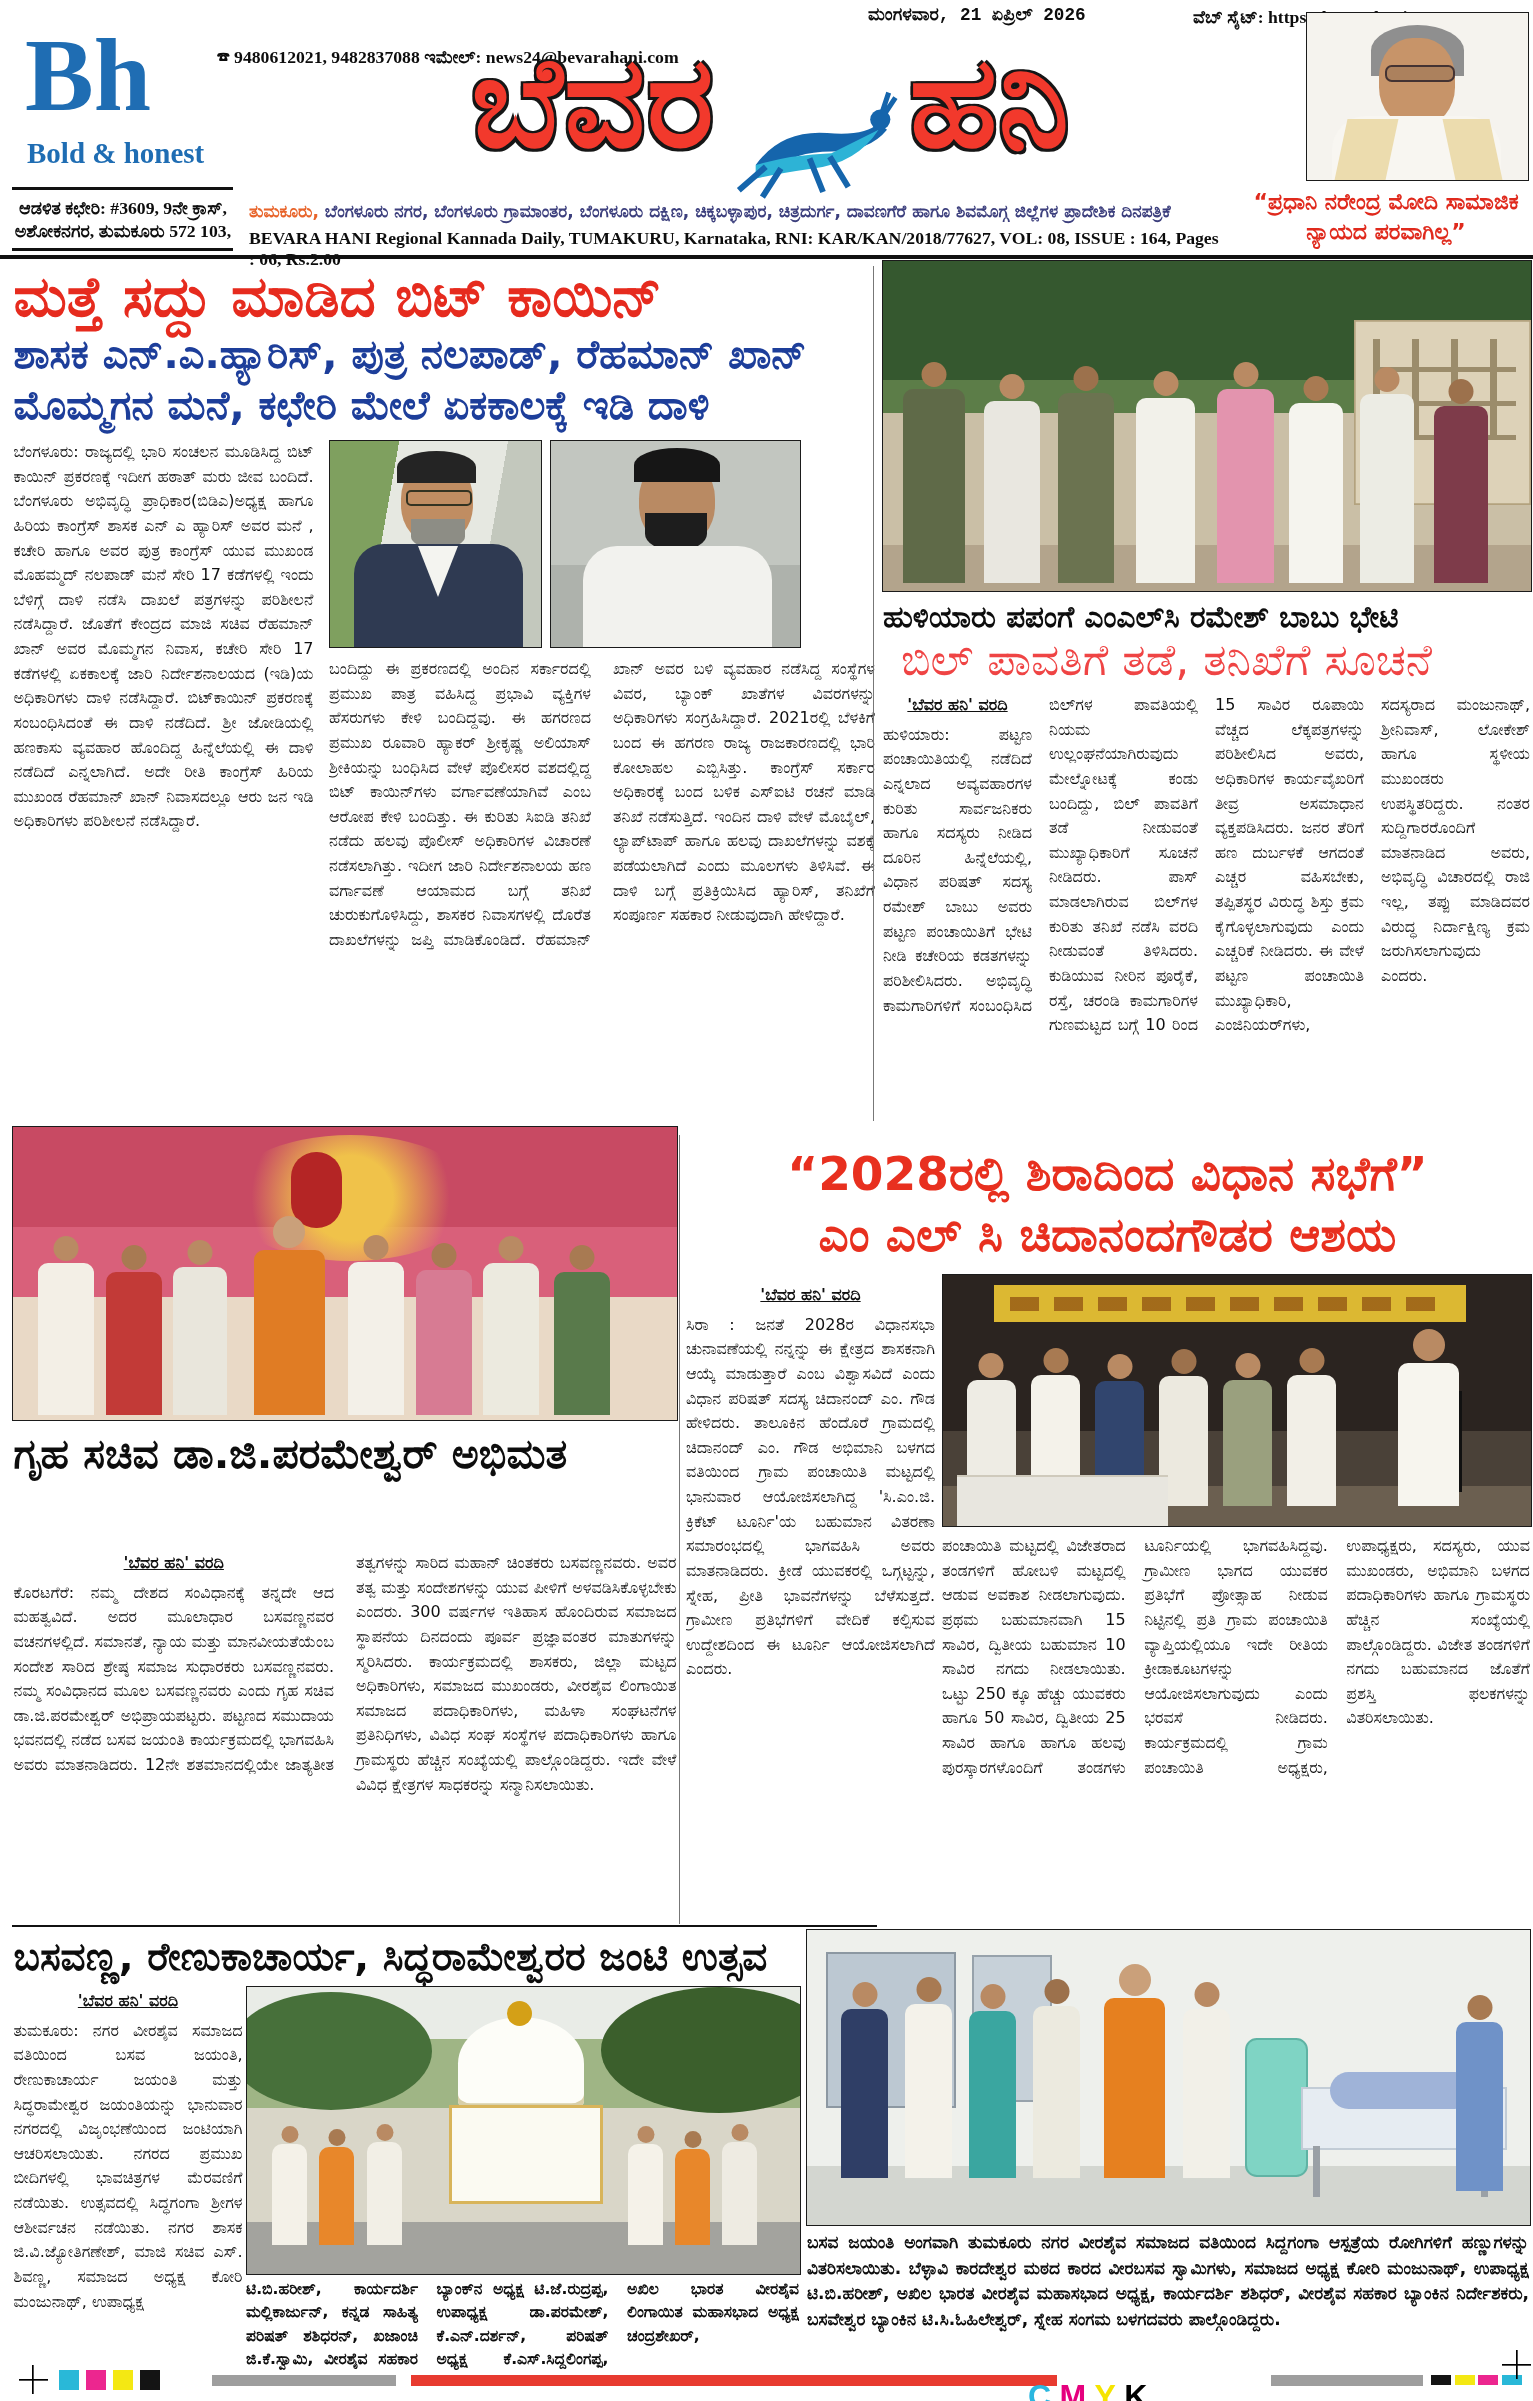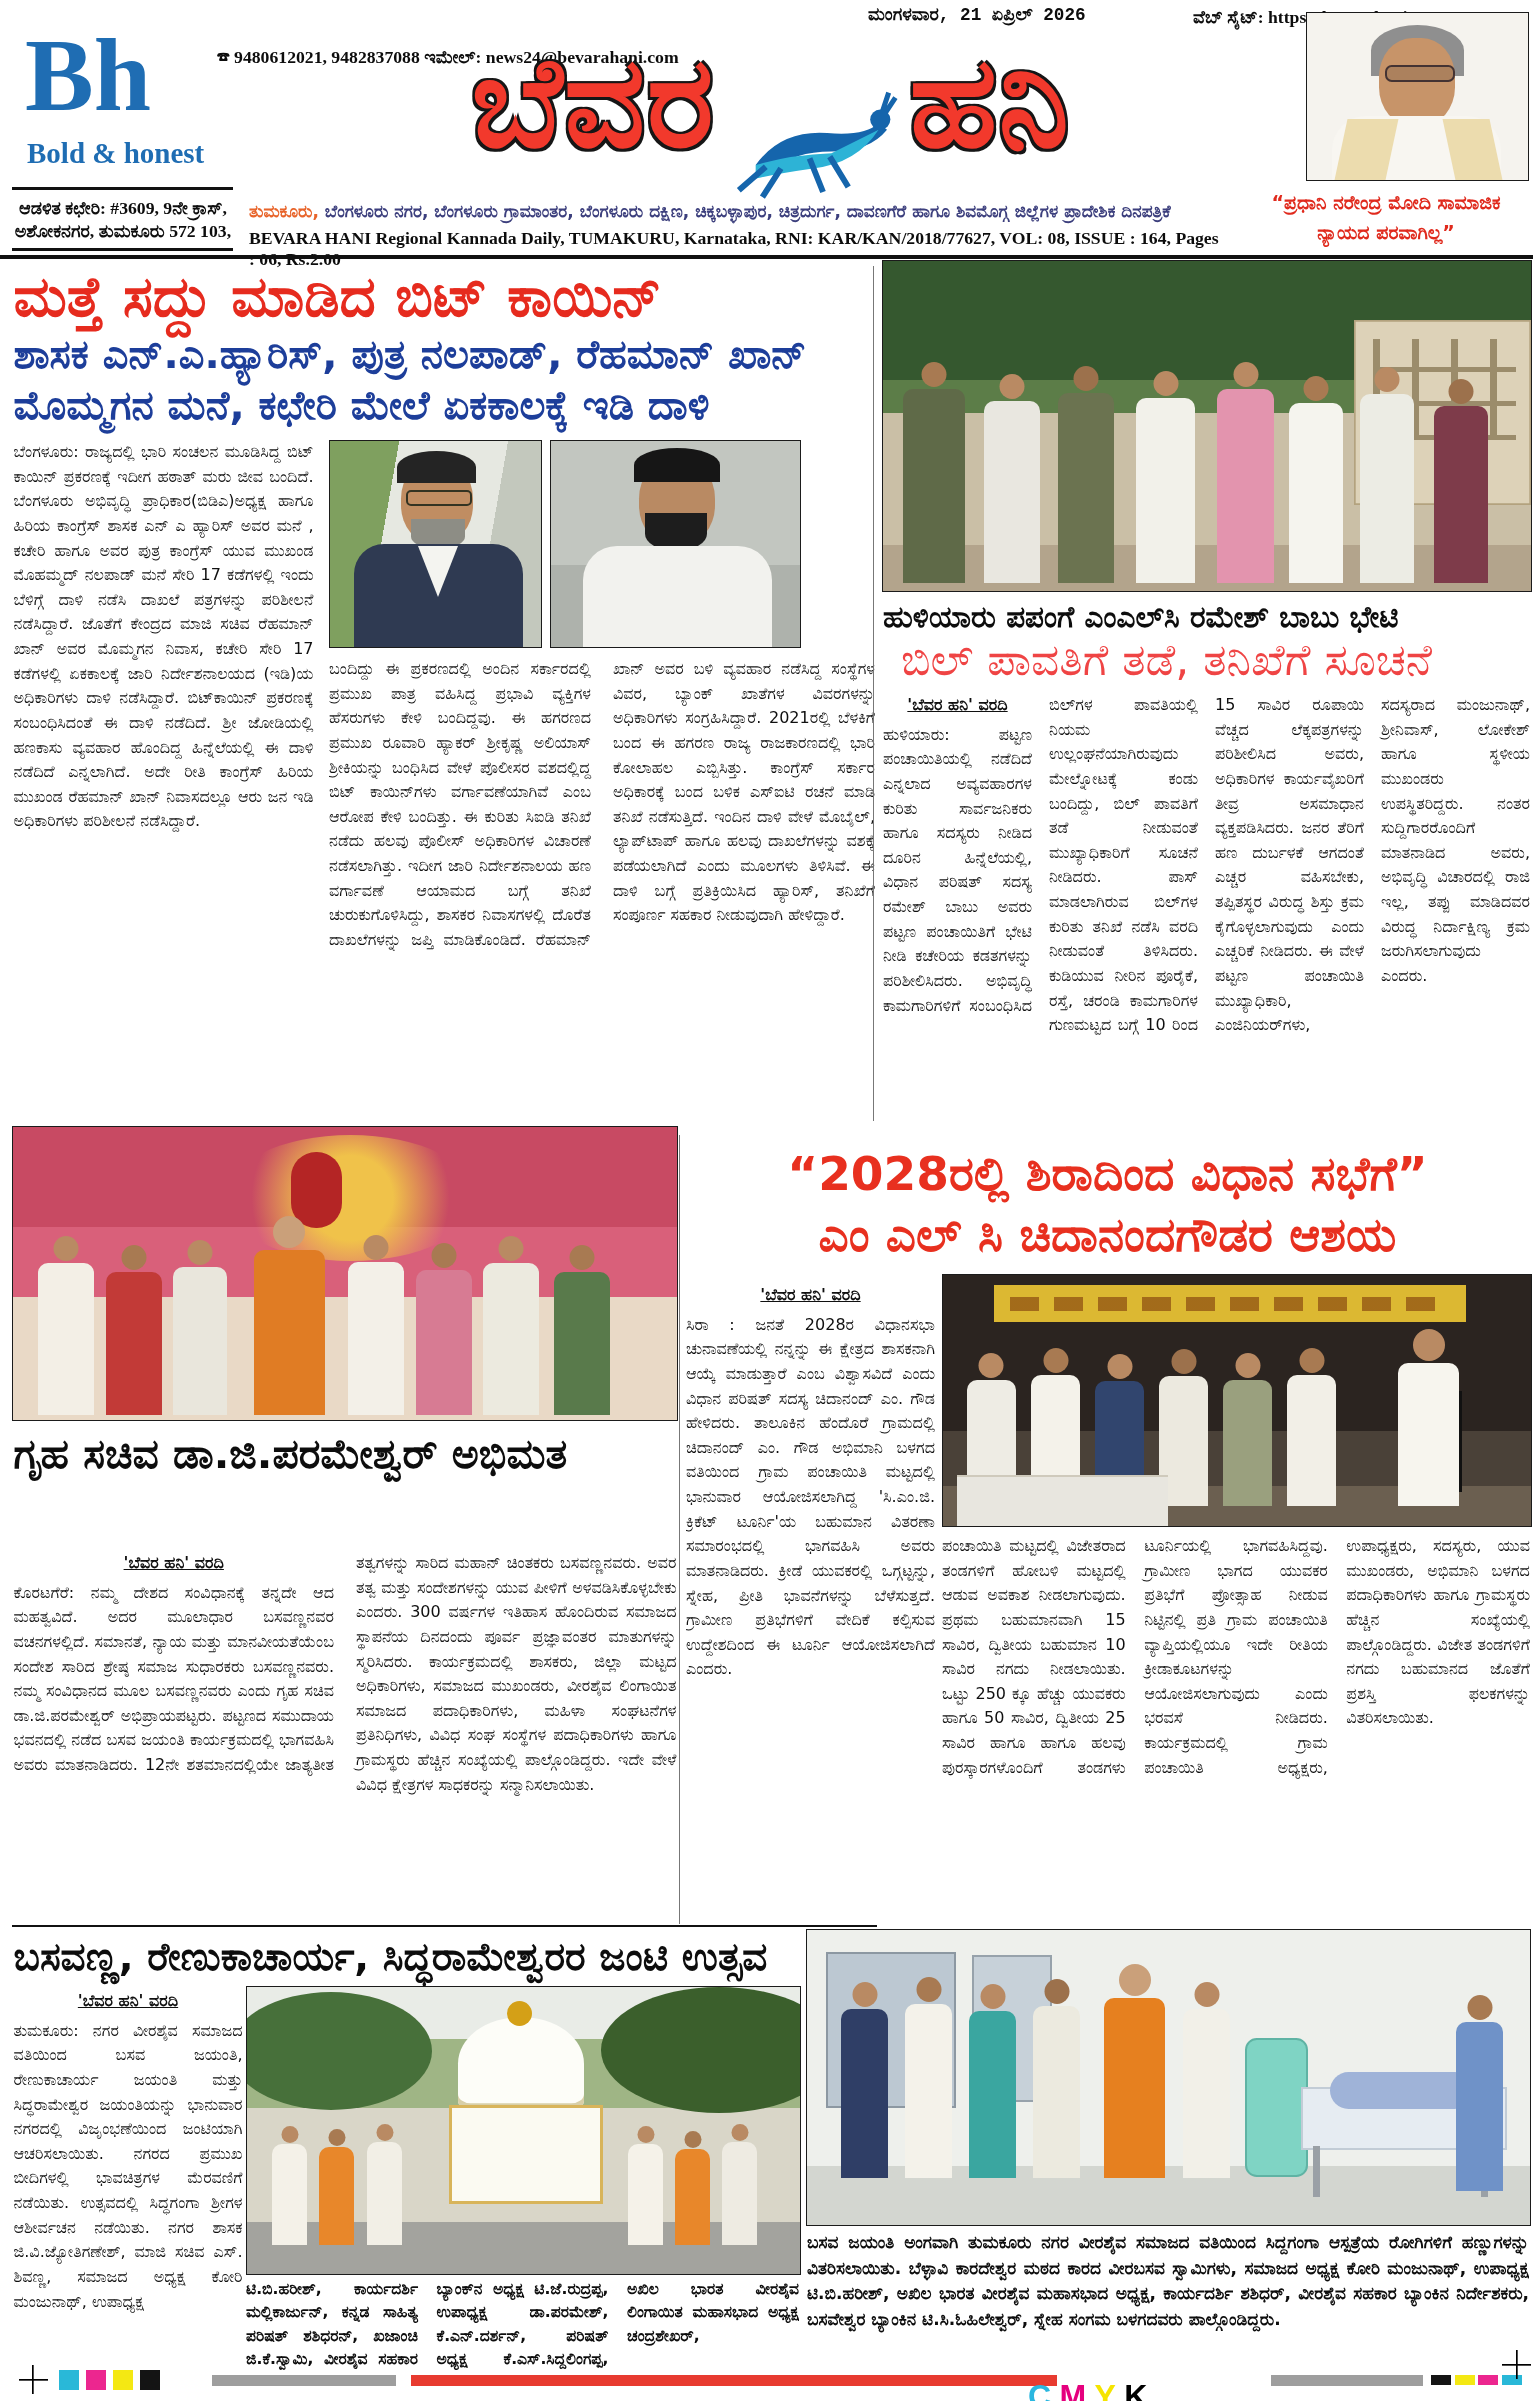--- a/index.html
+++ b/index.html
@@ -7,21 +7,21 @@
          font-family:"DejaVu Sans","Liberation Sans",sans-serif;color:#111;}
   .abs{position:absolute;}
   .rule{position:absolute;background:#111;}
   
   .topbar{font-size:17.7px;font-weight:bold;font-family:"Liberation Serif",serif;color:#0d0d0d;}
   
   .bh{font-family:"Liberation Serif",serif;font-weight:bold;color:#1f6db3;font-size:103px;line-height:101px;}
   .tagline{font-family:"Liberation Serif",serif;color:#1f6db3;font-size:29px;font-weight:bold;}
   .mast-title{font-weight:800;color:#f2392c;font-size:126px;line-height:126px;letter-spacing:1.7px;
       text-shadow:-2.5px -2.5px 0 #161616,2.5px -2.5px 0 #161616,-2.5px 2.5px 0 #161616,2.5px 2.5px 0 #161616;}
-  .quote{color:#e02a1d;font-weight:bold;font-size:19px;line-height:30px;text-align:center;}
+  .quote{color:#e02a1d;font-weight:bold;font-size:22px;line-height:30px;text-align:center;}
   .addr{font-family:"Liberation Serif",serif;font-weight:bold;font-size:17.7px;line-height:23px;text-align:center;color:#0d0d0d;}
   .coverage{font-weight:bold;font-size:17px;color:#3c3f7d;}
   .publine{font-family:"Liberation Serif",serif;font-weight:bold;font-size:17.7px;color:#0d0d0d;}
   
   .h-lead{color:#e62b1e;font-weight:800;font-size:56px;line-height:61px;}
   .h-sub{color:#1d3e9a;font-weight:800;font-size:40px;line-height:49px;}
   .h-kick{color:#0d0d0d;font-weight:800;font-size:29.5px;}
   .h-big{color:#ef4444;font-weight:400;font-size:44px;margin-left:18px;}
   .h-red{color:#e8301f;font-weight:800;font-size:47px;line-height:61px;text-align:center;}
   .h-mid{color:#0d0d0d;font-weight:800;font-size:41px;line-height:52px;}

